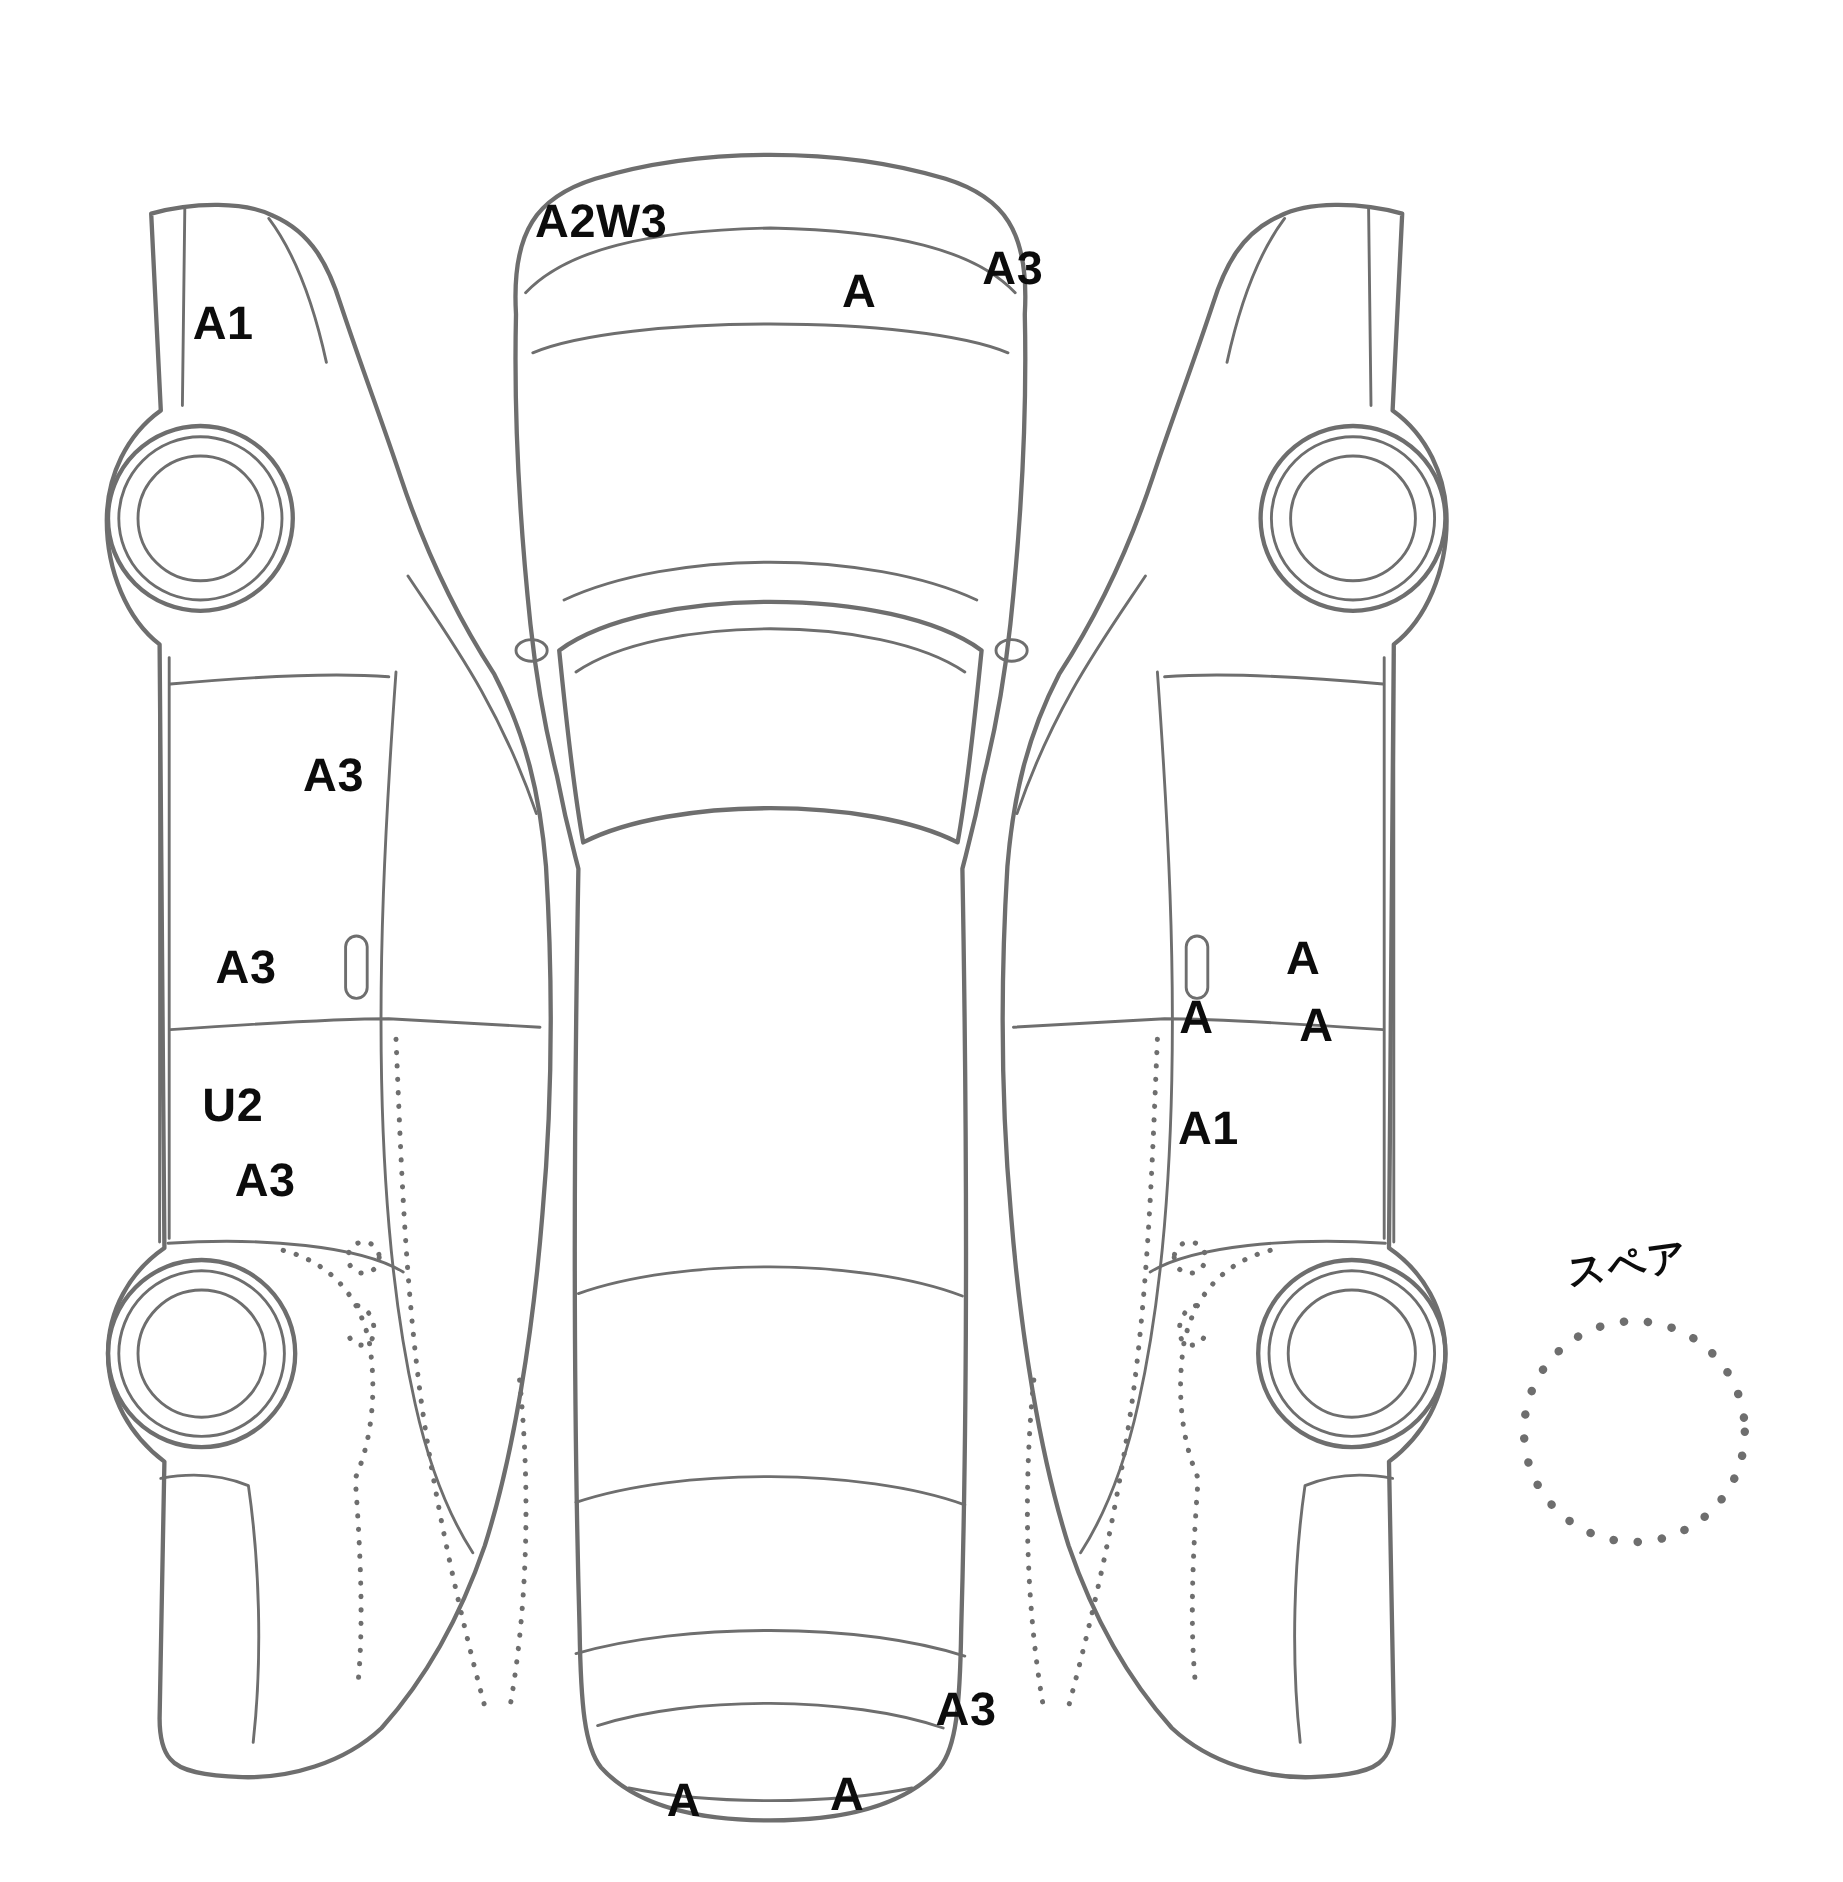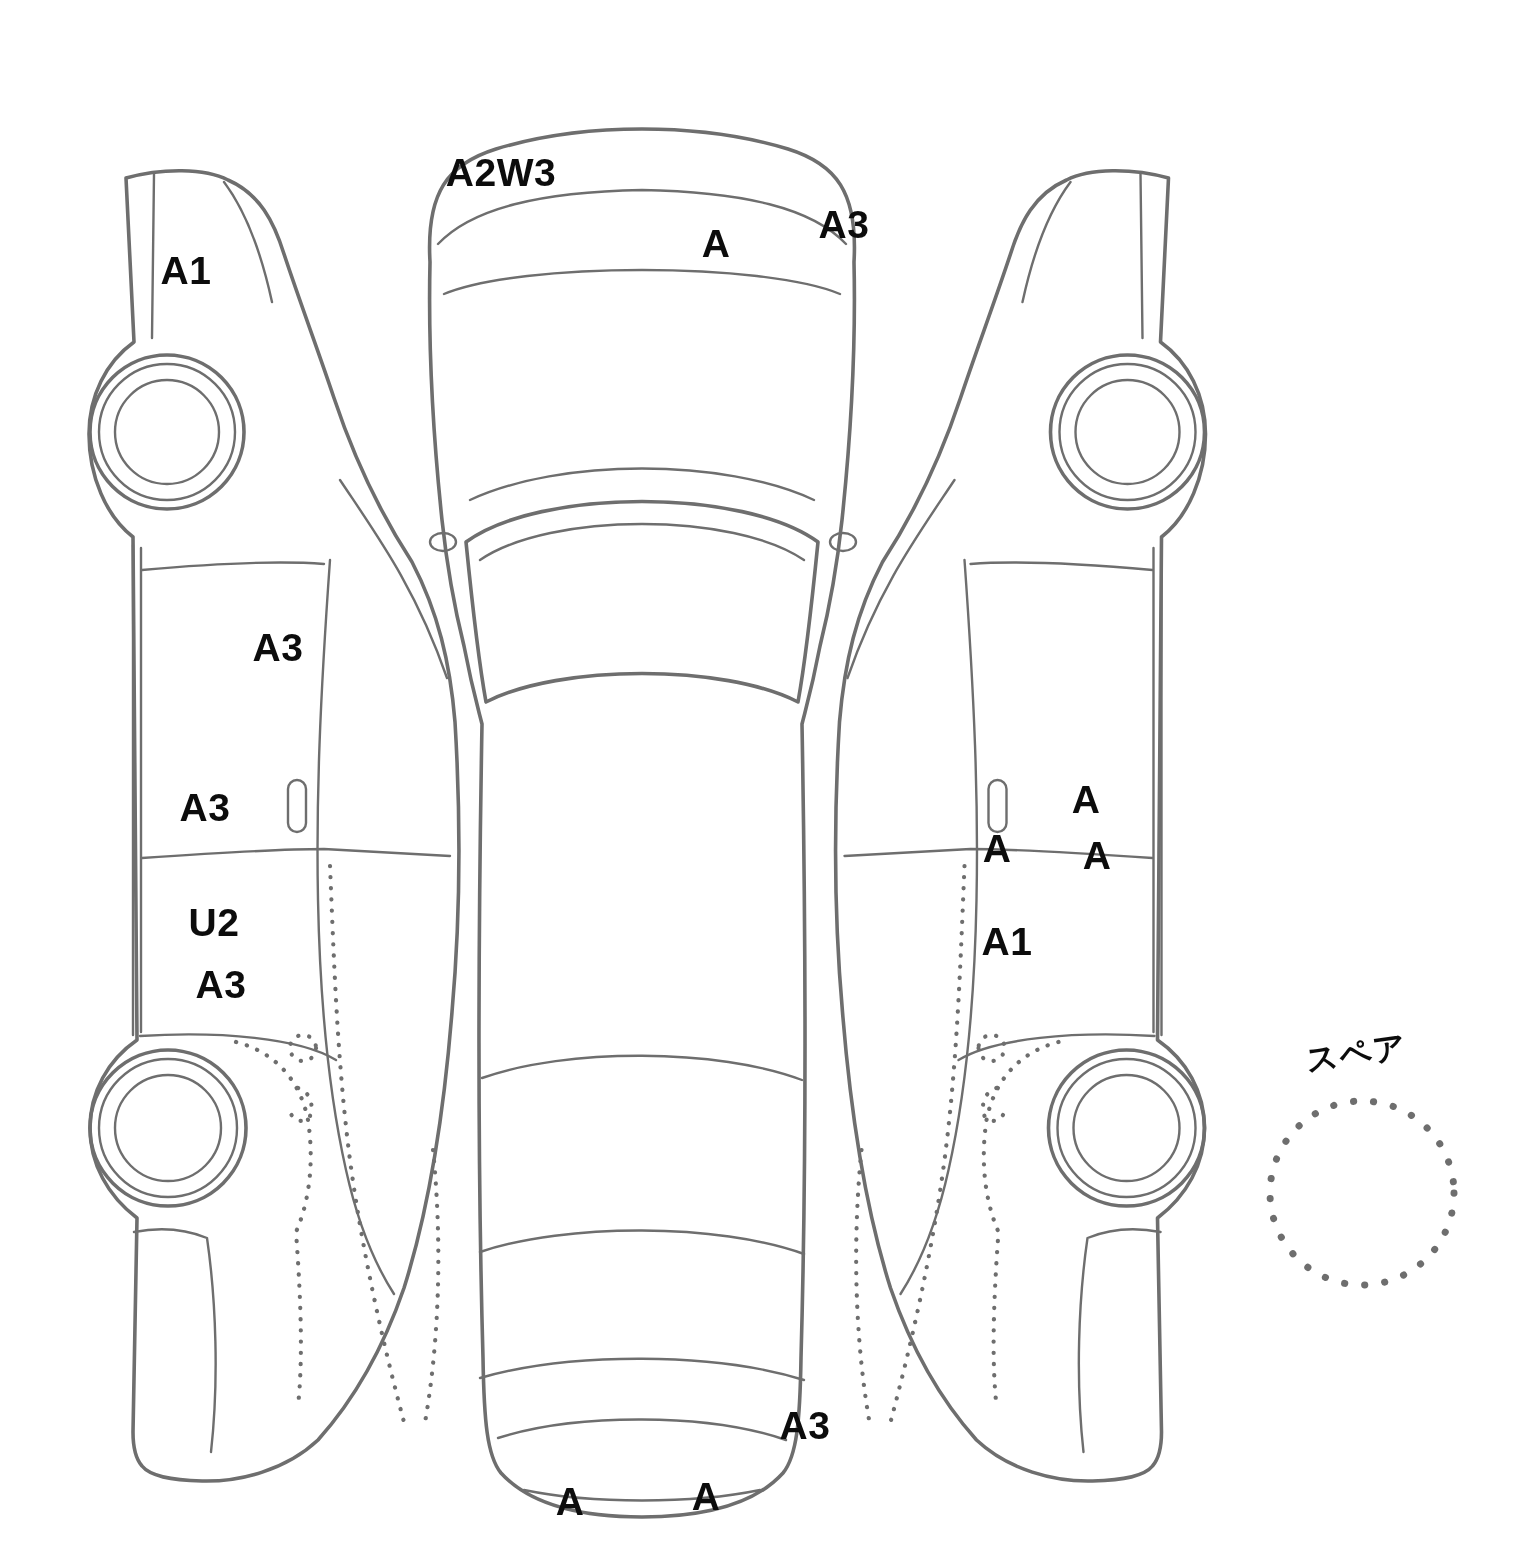--- a/index.html
+++ b/index.html
@@ -115,24 +115,24 @@
       <path class="thin" d="M498 1438 C576 1413 708 1413 786 1440"></path>
       <path class="thin" d="M524 1490 C592 1504 692 1504 760 1490"></path>
     </g>
 
     <circle class="spare-dots" cx="1362" cy="1193" r="92"></circle>
   </svg>
 
   <div class="label" style="left:186px; top:270px">A1</div>
   <div class="label" style="left:278px; top:647px">A3</div>
   <div class="label" style="left:205px; top:807px">A3</div>
-  <div class="label" style="left:214px; top:922px">U2</div>
+  <div class="label" style="left:194px; top:922px">U2</div>
   <div class="label" style="left:221px; top:984px">A3</div>
 
-  <div class="label" style="left:501px; top:172px">A2W3</div>
+  <div class="label" style="left:501px; top:185px">A2W3</div>
   <div class="label" style="left:716px; top:243px">A</div>
   <div class="label" style="left:844px; top:224px">A3</div>
   <div class="label" style="left:805px; top:1425px">A3</div>
   <div class="label" style="left:706px; top:1496px">A</div>
   <div class="label" style="left:570px; top:1501px">A</div>
 
   <div class="label" style="left:1086px; top:799px">A</div>
   <div class="label" style="left:997px; top:848px">A</div>
   <div class="label" style="left:1097px; top:855px">A</div>
   <div class="label" style="left:1007px; top:941px">A1</div>

